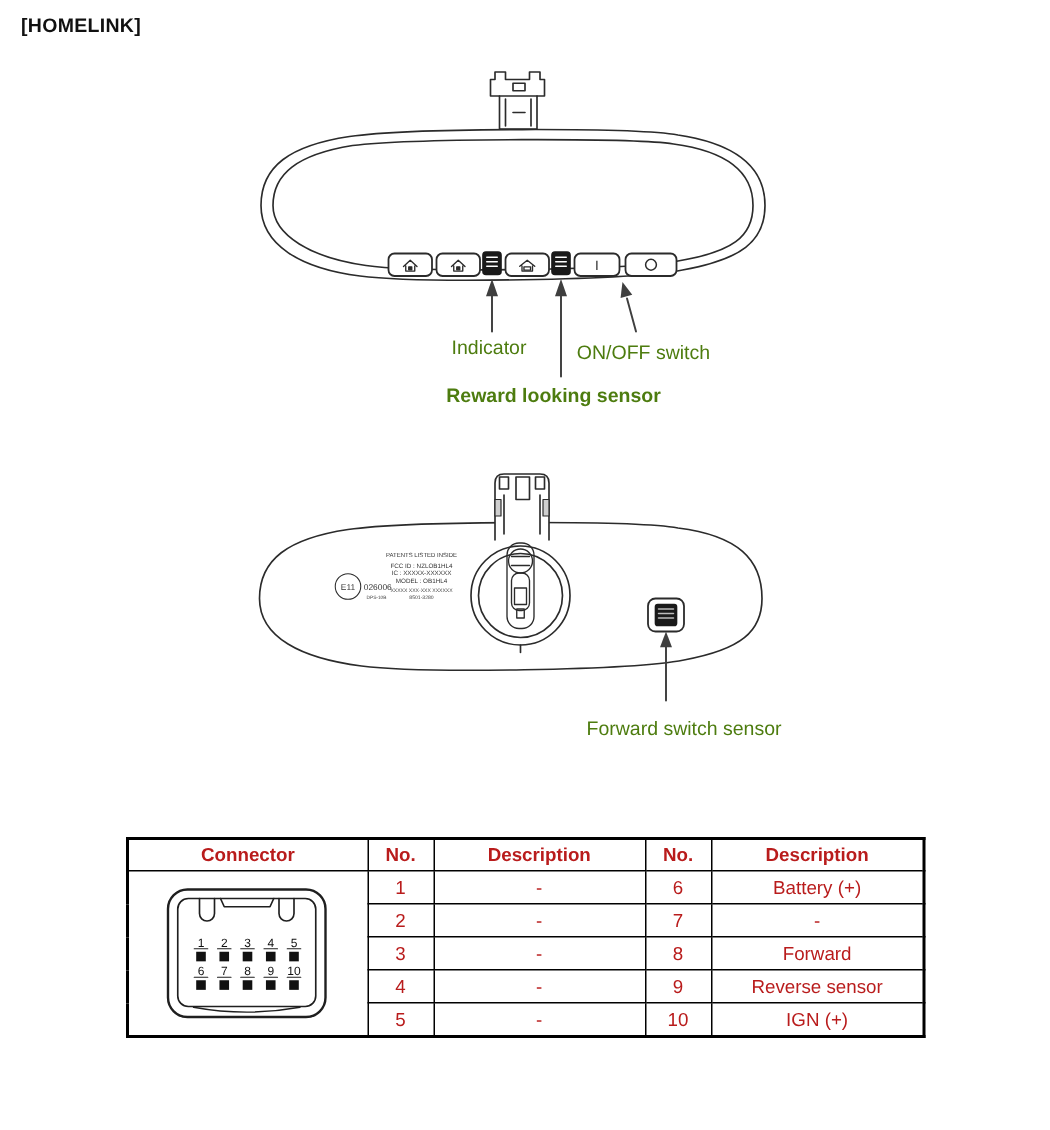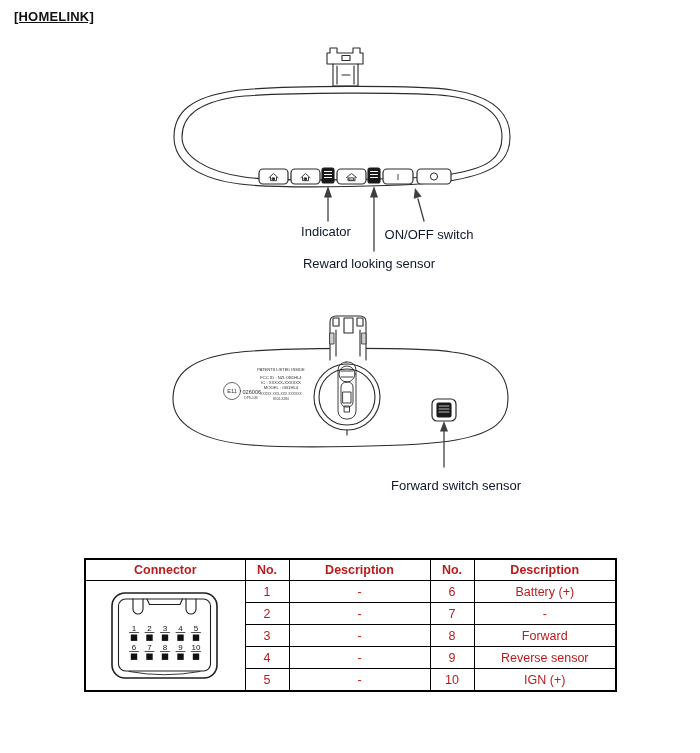--- a/index.html
+++ b/index.html
@@ -2,26 +2,26 @@
 <html><head>
 <meta charset="utf-8">
 <style>
   html,body { margin:0; padding:0; background:#ffffff; }
   #page {
     position:relative; width:700px; height:753px; background:#ffffff;
     font-family:"Liberation Sans", sans-serif; color:#000; overflow:hidden;
   }
   #page-title {
     position:absolute; left:14px; top:9px;
-    font-size:13px; font-weight:bold; letter-spacing:0.2px; color:#111;text-decoration:underline;
+    font-size:13px; font-weight:bold; letter-spacing:0.2px; color:#111;
   }
   .artwork { position:absolute; left:0; top:0; }
   .diagram-label {
     position:absolute; transform:translateX(-50%);
-    font-size:13px; color:#0f172a; white-space:nowrap;text-align:right;
+    font-size:13px; color:#4d7c0f; white-space:nowrap;text-align:right;
   }
   
   #pinout-table {
     position:absolute; left:84px; top:558px; width:532px;
     border-collapse:collapse; table-layout:fixed;
     border:2px solid #000;
     font-size:12.5px; color:#b91c1c;
   }
   #pinout-table th, #pinout-table td {
     border:1px solid #000; text-align:center; vertical-align:middle;
@@ -156,21 +156,21 @@
       </g>
       <g stroke="#3f3f3f" stroke-width="1.3">
         <path d="M444,467 V431"></path>
         <polygon points="444,421 440,431.5 448,431.5" fill="#3f3f3f" stroke="none"></polygon>
       </g>
     </g>
   </svg>
 
   <div class="diagram-label" style="left:326px; top:224px;">Indicator</div>
   <div class="diagram-label" style="left:429px; top:227px;">ON/OFF switch</div>
-  <div class="diagram-label" style="left:369px; top:256px;">Reward looking sensor</div>
+  <div class="diagram-label" style="left:369px; top:256px;font-weight:bold;">Reward looking sensor</div>
   <div class="diagram-label" style="left:456px; top:478px;">Forward switch sensor</div>
 
   <table id="pinout-table">
     <colgroup>
       <col class="col-connector">
         <col class="col-no">
         <col class="col-desc-l">
         <col class="col-no">
         <col class="col-desc-r">
     </colgroup>

